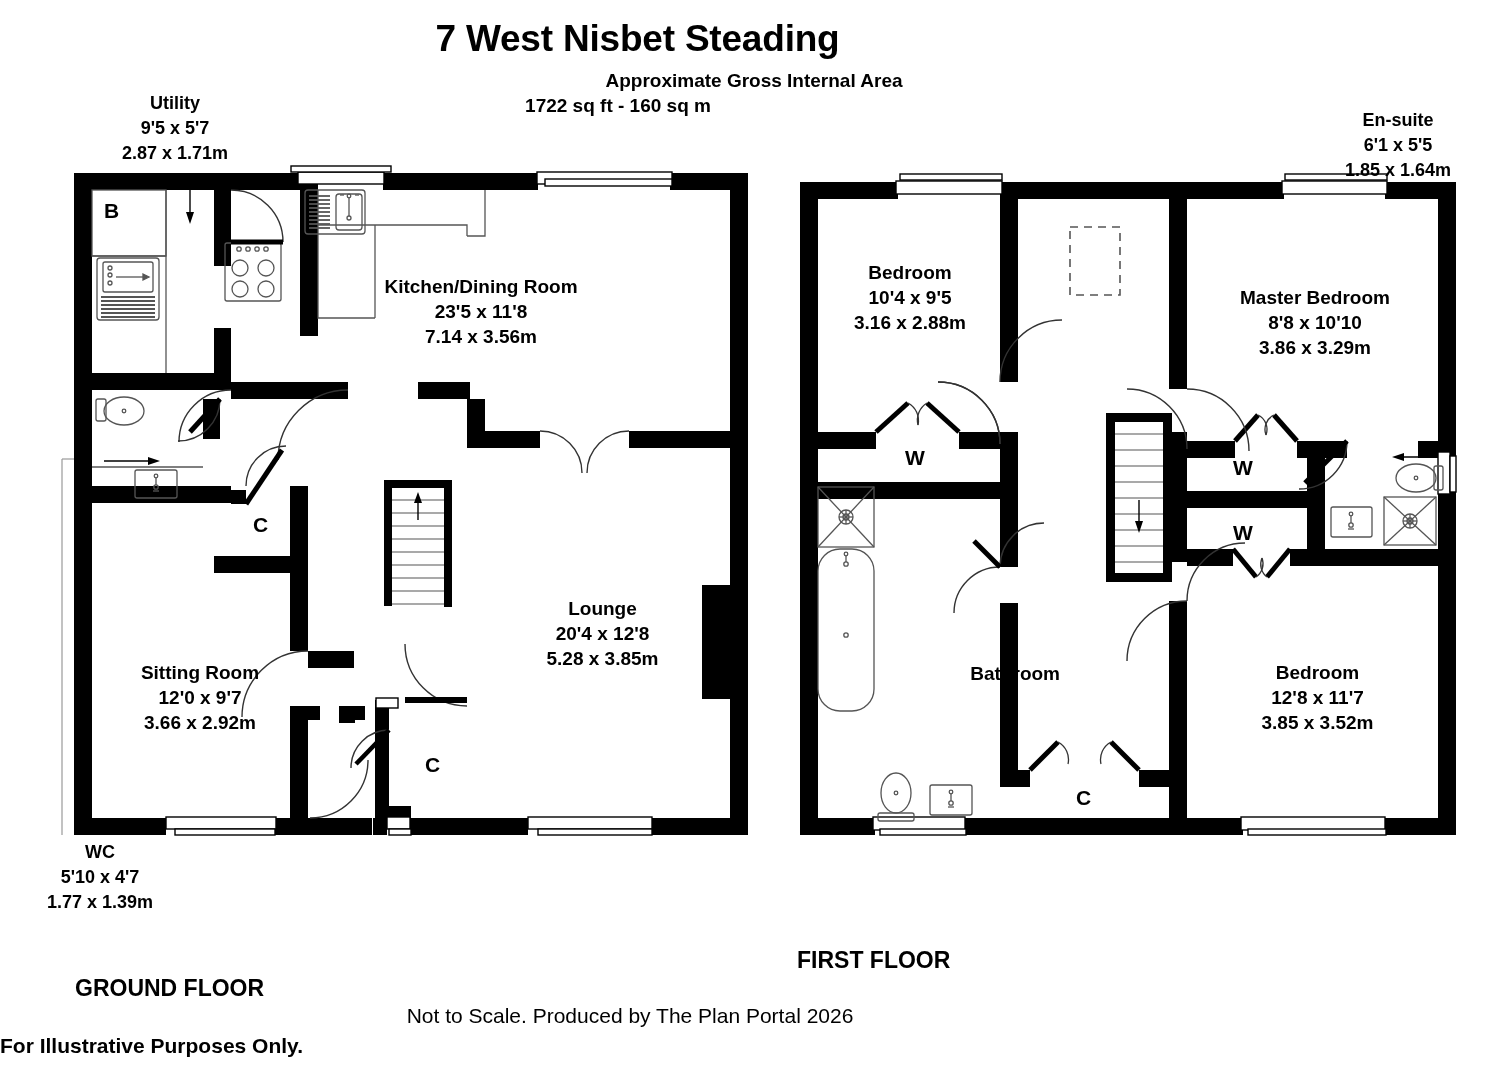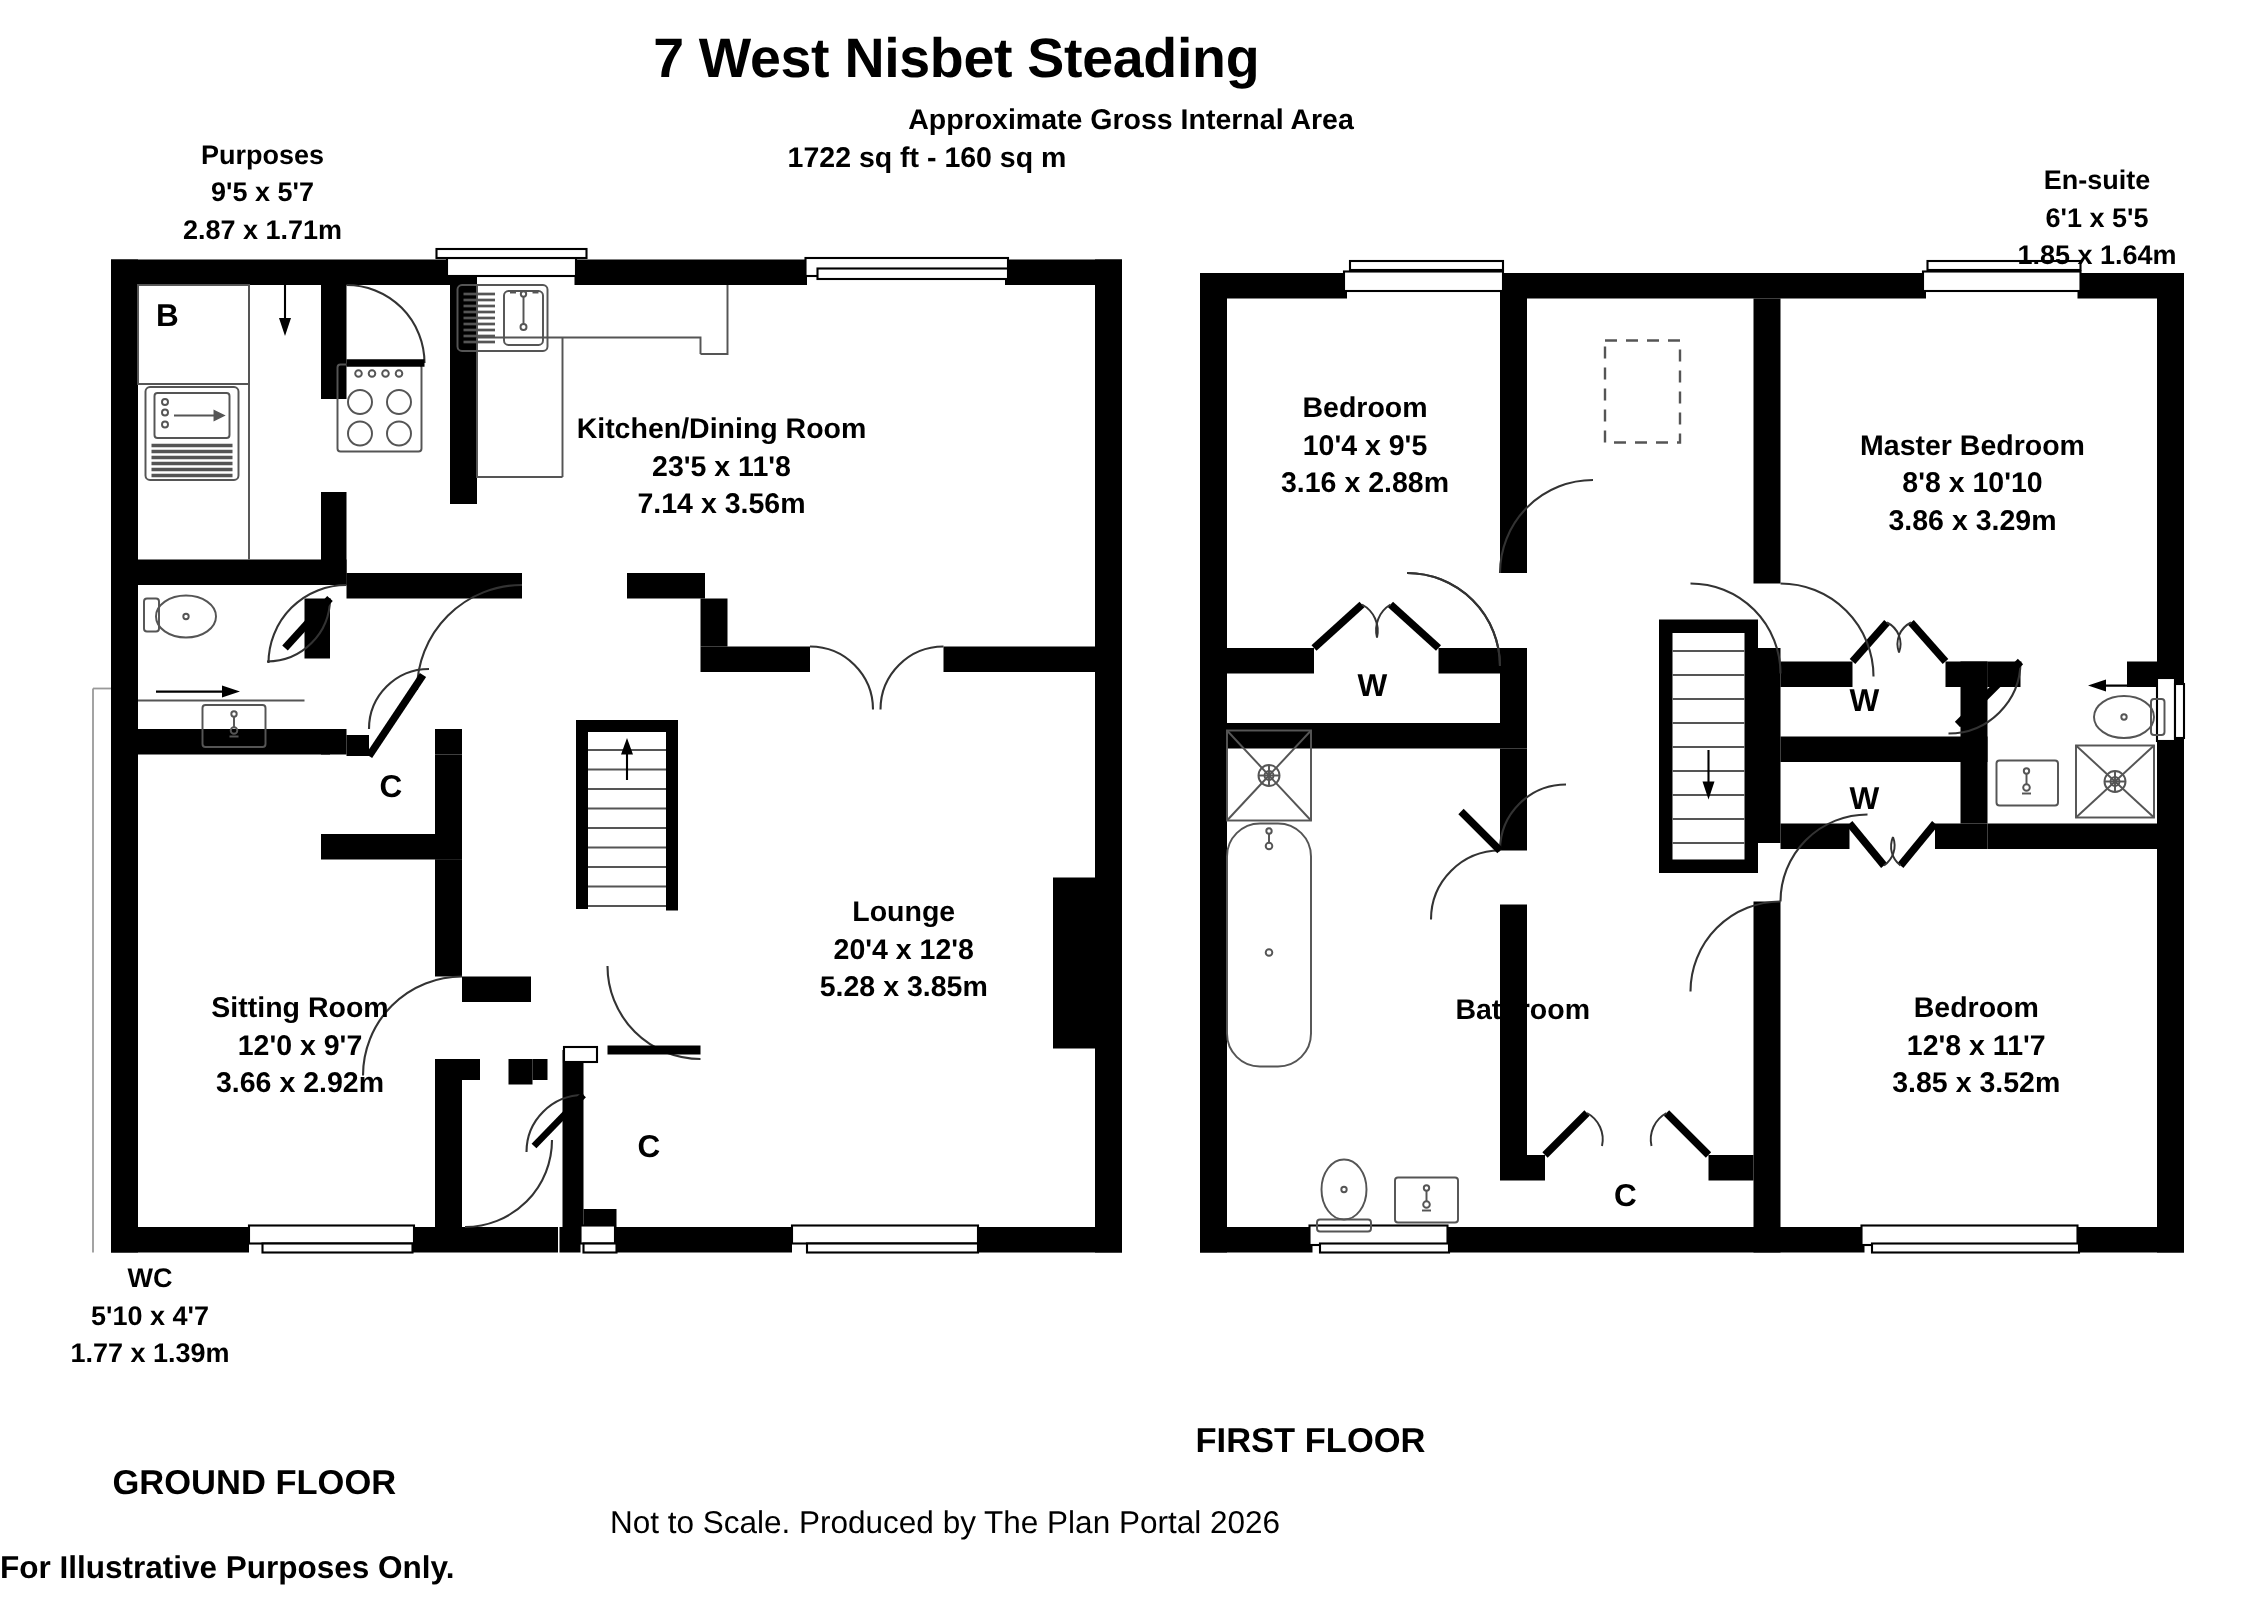--- a/index.html
+++ b/index.html
@@ -226,21 +226,21 @@
     <line x1="405" y1="700" x2="467" y2="700" stroke="#000" stroke-width="6"></line>
 
     <path d="M389 730 A 38 38 0 0 0 351 768"></path>
     <line x1="389" y1="730" x2="356" y2="764" stroke="#000" stroke-width="4.5"></line>
 
     <path d="M310 818 A 58 58 0 0 0 368 760"></path>
   </g>
 </svg>
 
 <div class="abs calloutC" style="left:75px;top:91px;width:200px;">
-  <div>Purposes</div>
+  <div>Utility</div>
   <div>9'5 x 5'7</div>
   <div>2.87 x 1.71m</div>
 </div>
 
 <div class="abs calloutC" style="left:-10px;top:840px;width:220px;">
   <div>WC</div>
   <div>5'10 x 4'7</div>
   <div>1.77 x 1.39m</div>
 </div>
 

